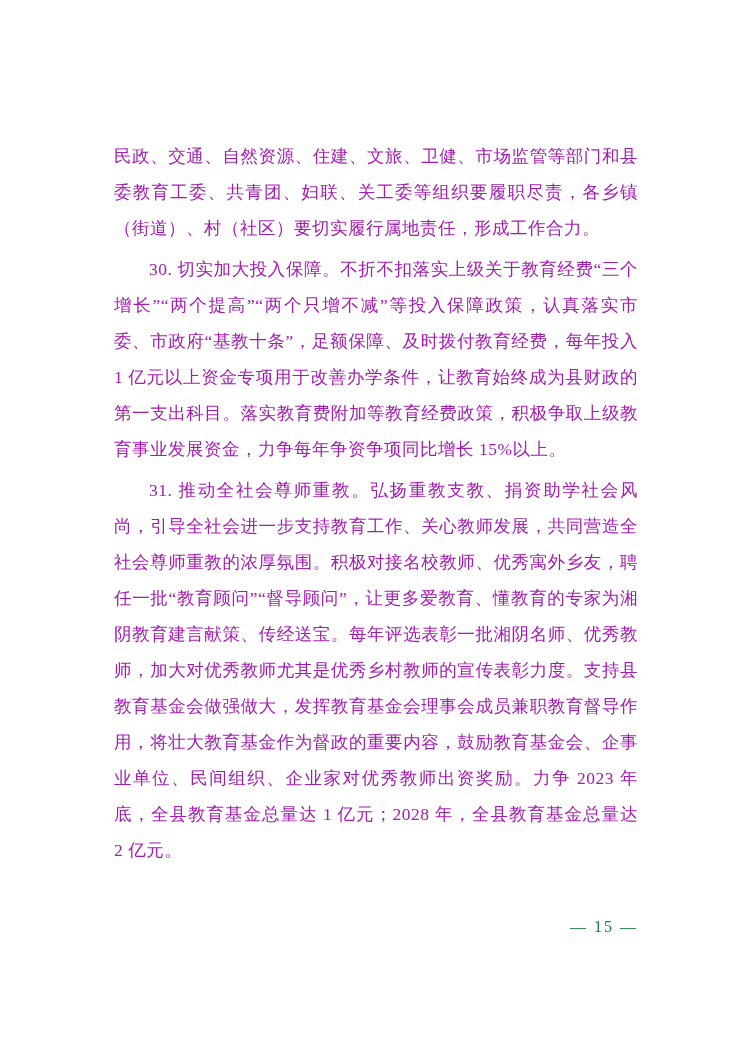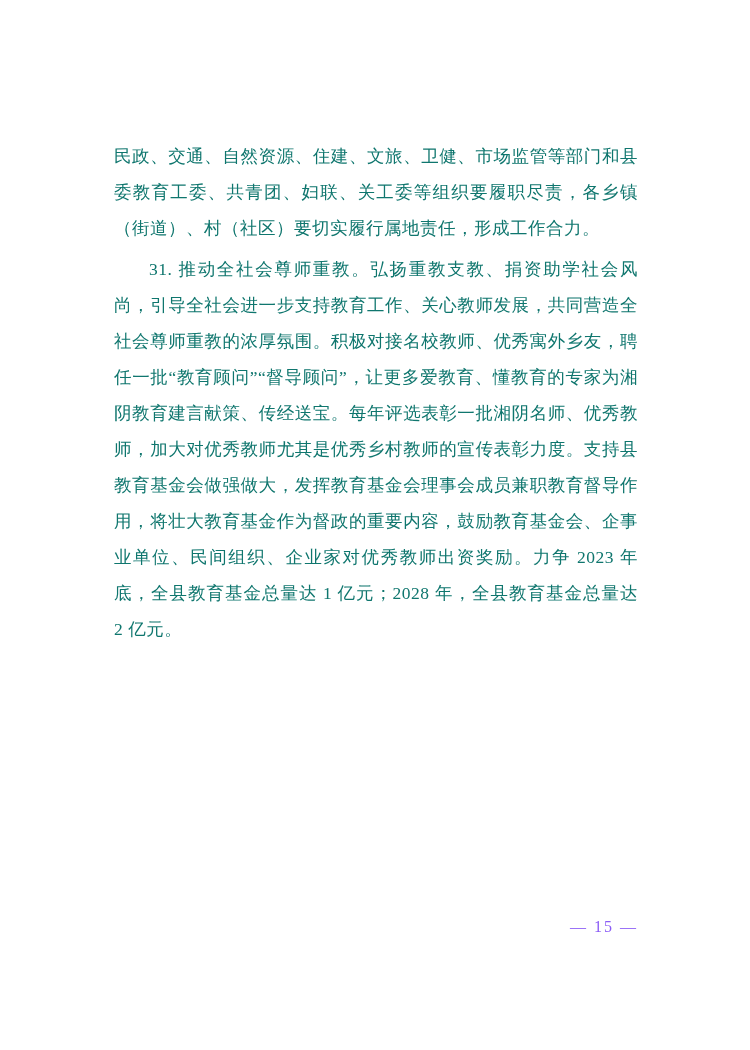--- a/index.html
+++ b/index.html
@@ -15,47 +15,48 @@
     margin: 0 auto;
     background: #ffffff;
     overflow: hidden;
     box-sizing: border-box;
   }
   .content {
     position: absolute;
     top: 138px;
     left: 114px;
     width: 524px;
-    color: #0f766e;
+    color: #a21caf;
     font-size: 17.5px;
     line-height: 36px;
     text-align: justify;
     text-justify: inter-ideograph;
     letter-spacing: 0.5px;
   }
   .content p {
     margin: 0 0 5px 0;
     text-indent: 2em;
   }
   .content p.no-indent {
     text-indent: 0;
   }
   .footer {
     position: absolute;
     right: 112px;
     top: 918px;
-    color: #8b5cf6;
+    color: #15803d;
     font-size: 16px;
     letter-spacing: 2px;
   }
 </style>
 </head>
 <body>
 
 <div class="page">
   <div class="content">
     <p class="no-indent">民政、交通、自然资源、住建、文旅、卫健、市场监管等部门和县委教育工委、共青团、妇联、关工委等组织要履职尽责，各乡镇（街道）、村（社区）要切实履行属地责任，形成工作合力。</p>
+    <p>30. 切实加大投入保障。不折不扣落实上级关于教育经费“三个增长”“两个提高”“两个只增不减”等投入保障政策，认真落实市委、市政府“基教十条”，足额保障、及时拨付教育经费，每年投入 1 亿元以上资金专项用于改善办学条件，让教育始终成为县财政的第一支出科目。落实教育费附加等教育经费政策，积极争取上级教育事业发展资金，力争每年争资争项同比增长 15%以上。</p>
     <p>31. 推动全社会尊师重教。弘扬重教支教、捐资助学社会风尚，引导全社会进一步支持教育工作、关心教师发展，共同营造全社会尊师重教的浓厚氛围。积极对接名校教师、优秀寓外乡友，聘任一批“教育顾问”“督导顾问”，让更多爱教育、懂教育的专家为湘阴教育建言献策、传经送宝。每年评选表彰一批湘阴名师、优秀教师，加大对优秀教师尤其是优秀乡村教师的宣传表彰力度。支持县教育基金会做强做大，发挥教育基金会理事会成员兼职教育督导作用，将壮大教育基金作为督政的重要内容，鼓励教育基金会、企事业单位、民间组织、企业家对优秀教师出资奖励。力争 2023 年底，全县教育基金总量达 1 亿元；2028 年，全县教育基金总量达 2 亿元。</p>
   </div>
   <div class="footer">
     <span>— 15 —</span>
   </div>
 </div>
 
 </body></html>

